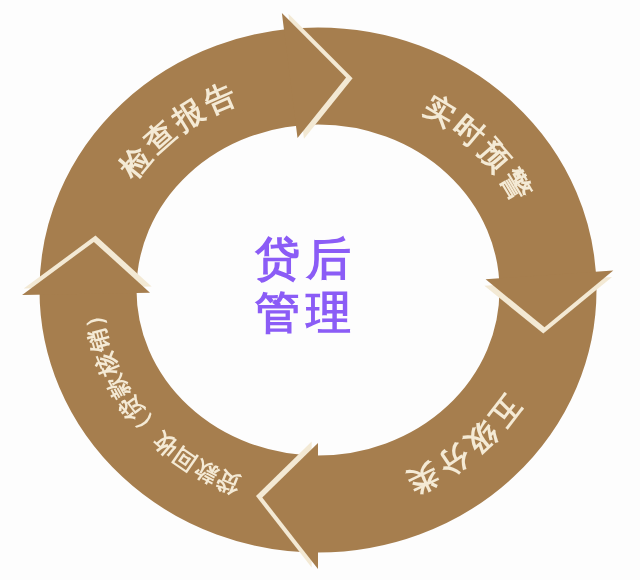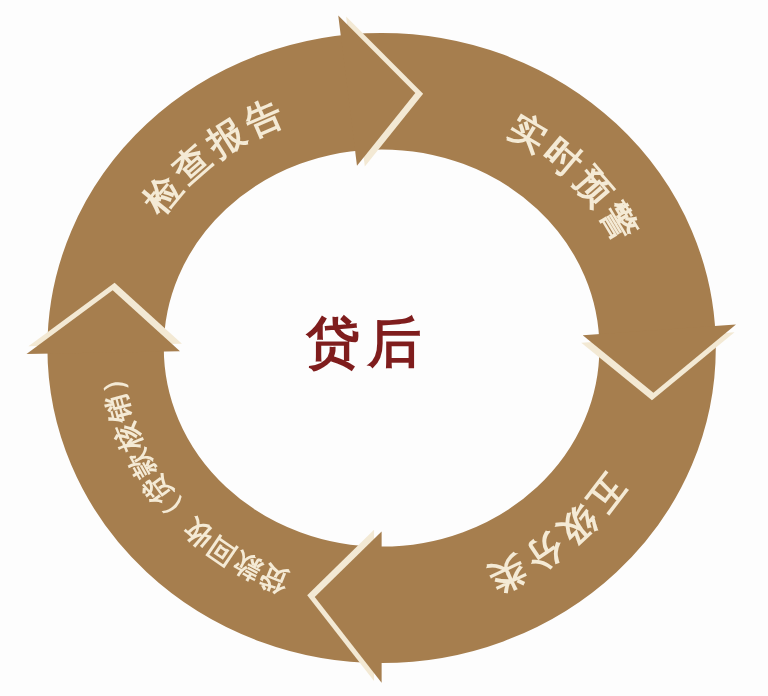--- a/index.html
+++ b/index.html
@@ -27,21 +27,21 @@
     font-weight: 700;
   }
   .lbl4  { font-size: 30px; letter-spacing: 4px; }
   .lbl10 { font-size: 23px; letter-spacing: 1px; }
 
   .center-title {
     position: absolute;
     left: 306px; top: 286px;
     transform: translate(-50%, -50%);
     text-align: center;
-    color: #7f1d1d;
+    color: #8b5cf6;
     font-size: 45px;
     font-weight: 700;
     letter-spacing: 6px;
     line-height: 1.2;
     white-space: nowrap;
   }
   .center-title span { display: block; }
 </style>
 </head>
 <body>
@@ -86,14 +86,15 @@
     <text class="arc-label lbl4" text-anchor="middle">
       <textPath href="#arc-bottom-right" startOffset="50%">五级分类</textPath>
     </text>
     <text class="arc-label lbl10" text-anchor="middle">
       <textPath href="#arc-bottom-left" startOffset="50%">贷款回收（贷款核销）</textPath>
     </text>
   </svg>
 
   <div class="center-title">
     <span>贷后</span>
+    <span>管理</span>
   </div>
 </div>
 
 </body></html>

